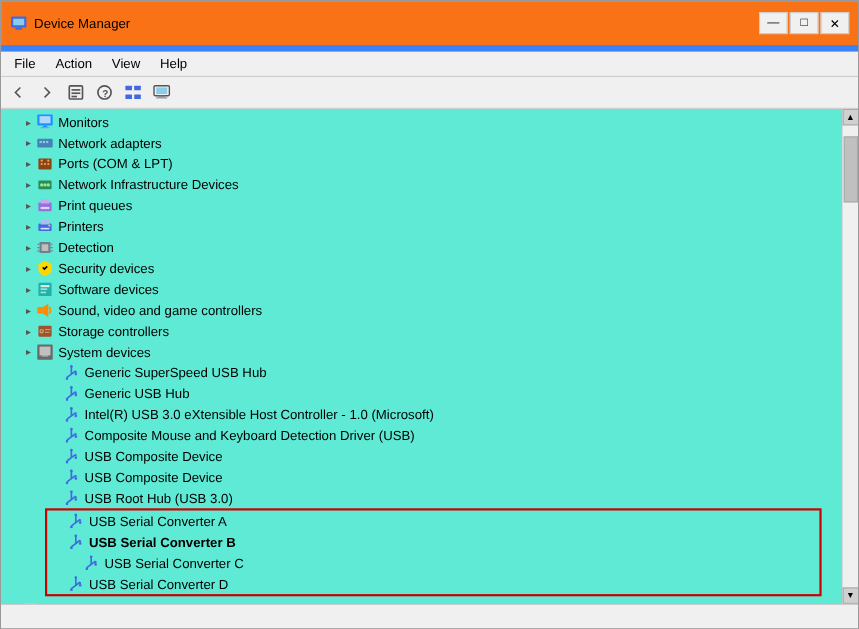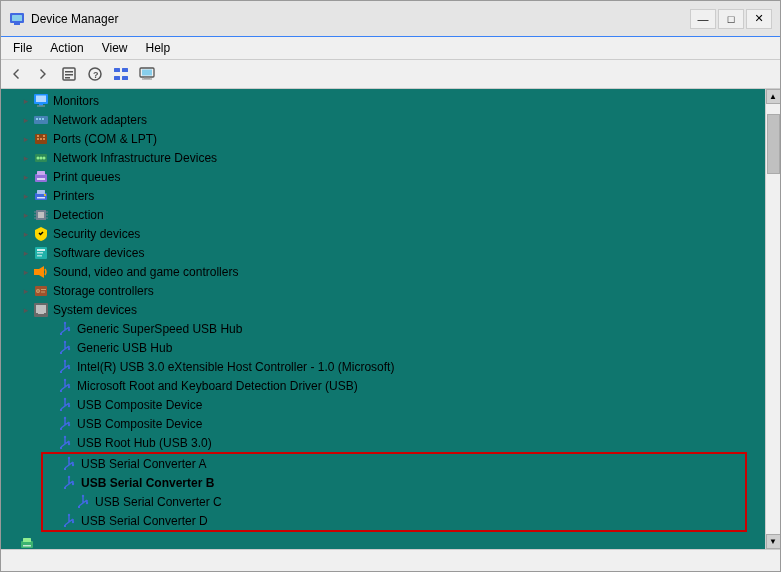--- a/index.html
+++ b/index.html
@@ -13,26 +13,26 @@
     }
     .window {
       width: 781px;
       height: 572px;
       background: #ffffff;
       border: 1px solid #999;
       display: flex;
       flex-direction: column;
     }
     .title-bar {
-      background: #e5e5e5;
-      height: 36px;
+      background: #f97316;
+      height: 46px;
       display: flex;
       align-items: center;
       padding: 0 8px;
-      border-bottom: 1px solid #3b82f6;
+      border-bottom: 6px solid #3b82f6;
       user-select: none;
     }
     .title-bar-icon {
       width: 16px;
       height: 16px;
       margin-right: 6px;
     }
     .title-bar-text {
       flex: 1;
       font-size: 12px;
@@ -88,21 +88,21 @@
     }
     .main-content {
       display: flex;
       flex: 1;
       overflow: hidden;
     }
     .tree-panel {
       flex: 1;
       overflow-y: scroll;
       overflow-x: auto;
-      background: #0f766e;
+      background: #5eead4;
       padding: 2px 0;
     }
     .tree-item {
       display: flex;
       align-items: center;
       height: 19px;
       padding-left: 4px;
       cursor: pointer;
       white-space: nowrap;
       color: #000;
@@ -434,21 +434,21 @@
         </div>
 
         <div class="tree-item indent3">
           <span class="expand-arrow none"></span>
           <svg class="dev-icon" viewBox="0 0 16 16">
               <path d="M8 2 L8 9 M8 9 L12 6 M8 9 L4 12 M4 12 L4 14 M12 6 L12 8" stroke="#4169e1" stroke-width="1.5" fill="none"></path>
               <circle cx="8" cy="2" r="1.2" fill="#4169e1"></circle>
               <rect x="3" y="12" width="2" height="2" fill="#4169e1"></rect>
               <circle cx="12" cy="9" r="1.2" fill="#4169e1"></circle>
             </svg>
-          <span class="item-label">Microsoft Root and Keyboard Detection Driver (USB)</span>
+          <span class="item-label">Composite Mouse and Keyboard Detection Driver (USB)</span>
         </div>
 
         <div class="tree-item indent3">
           <span class="expand-arrow none"></span>
           <svg class="dev-icon" viewBox="0 0 16 16">
               <path d="M8 2 L8 9 M8 9 L12 6 M8 9 L4 12 M4 12 L4 14 M12 6 L12 8" stroke="#4169e1" stroke-width="1.5" fill="none"></path>
               <circle cx="8" cy="2" r="1.2" fill="#4169e1"></circle>
               <rect x="3" y="12" width="2" height="2" fill="#4169e1"></rect>
               <circle cx="12" cy="9" r="1.2" fill="#4169e1"></circle>
             </svg>

